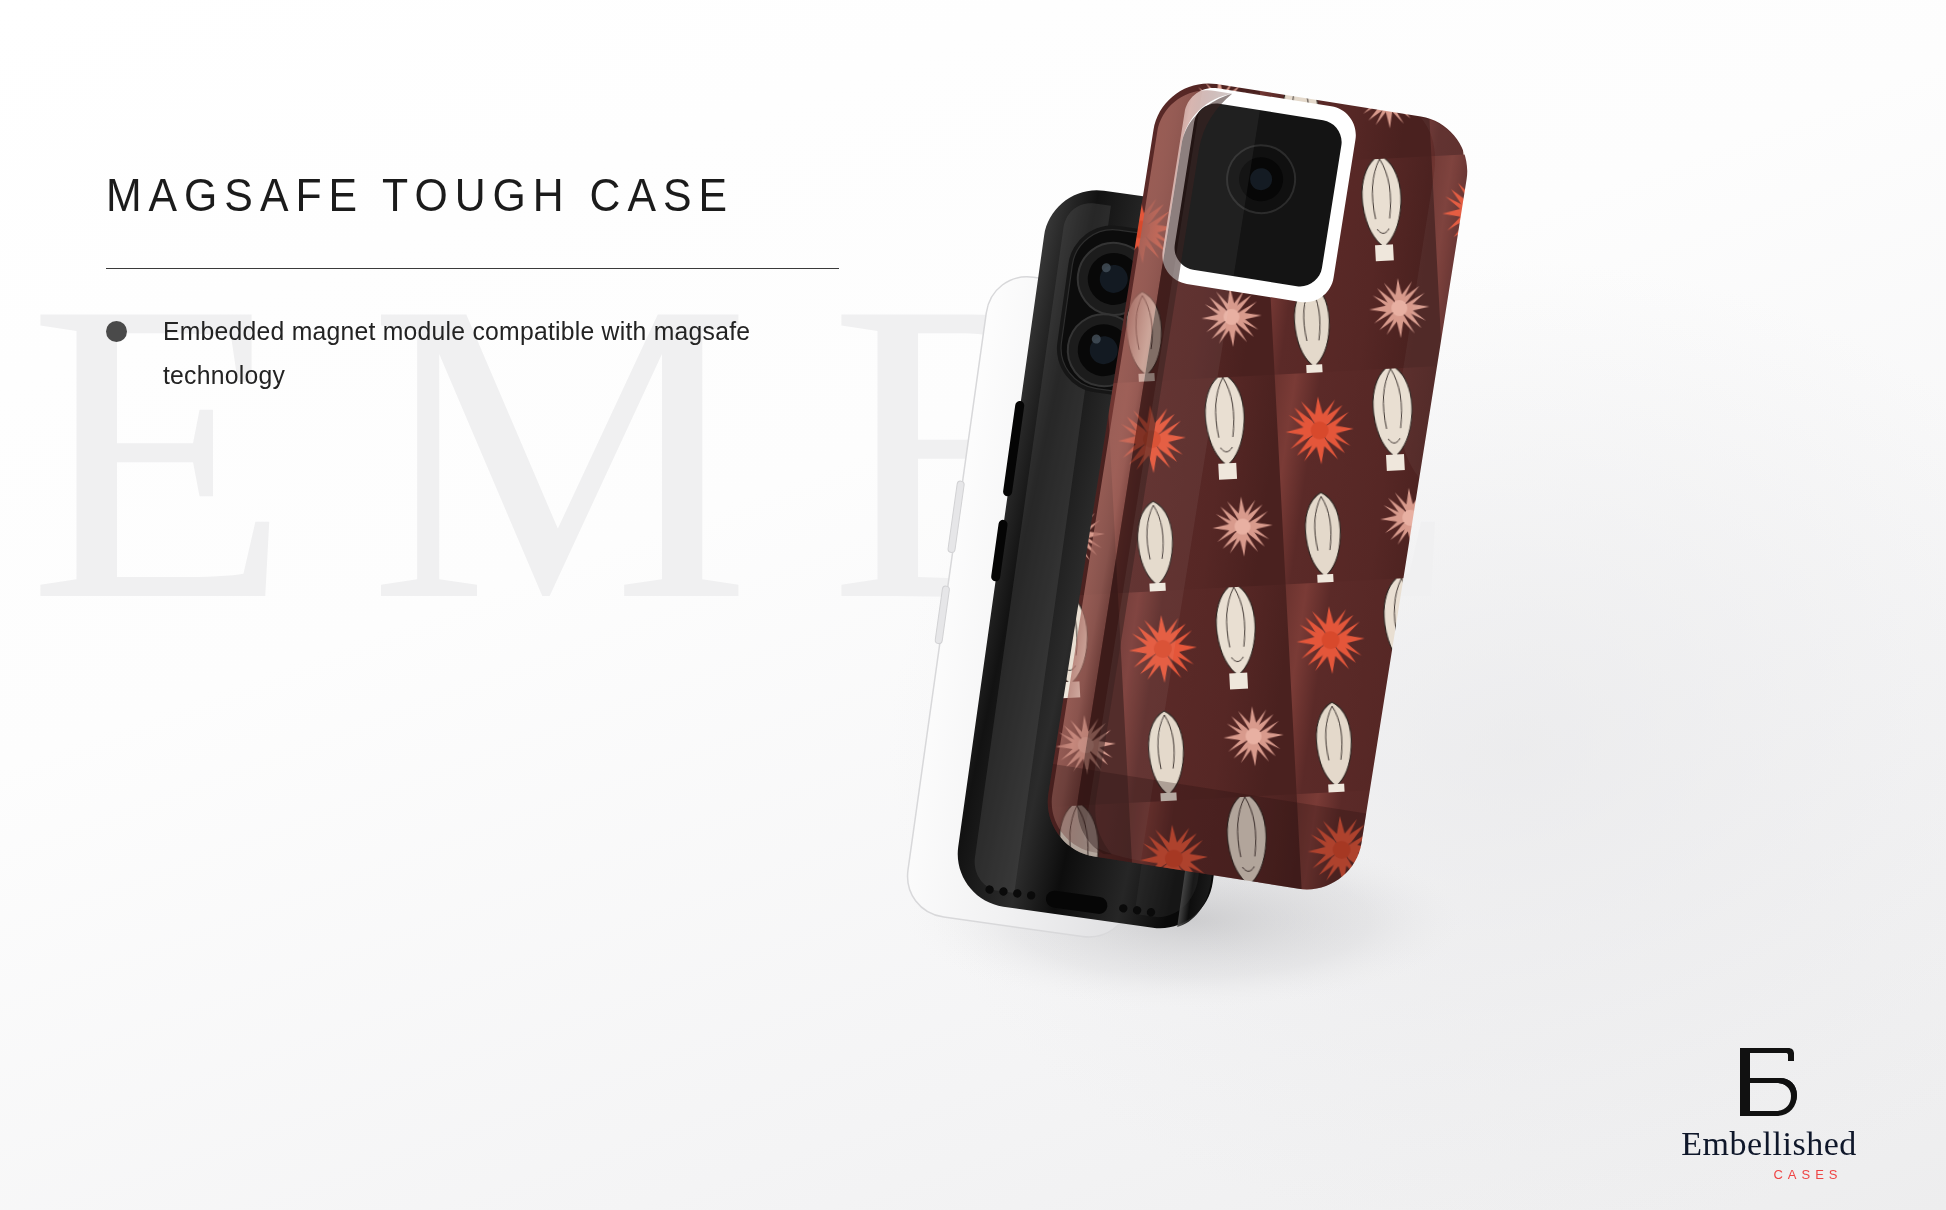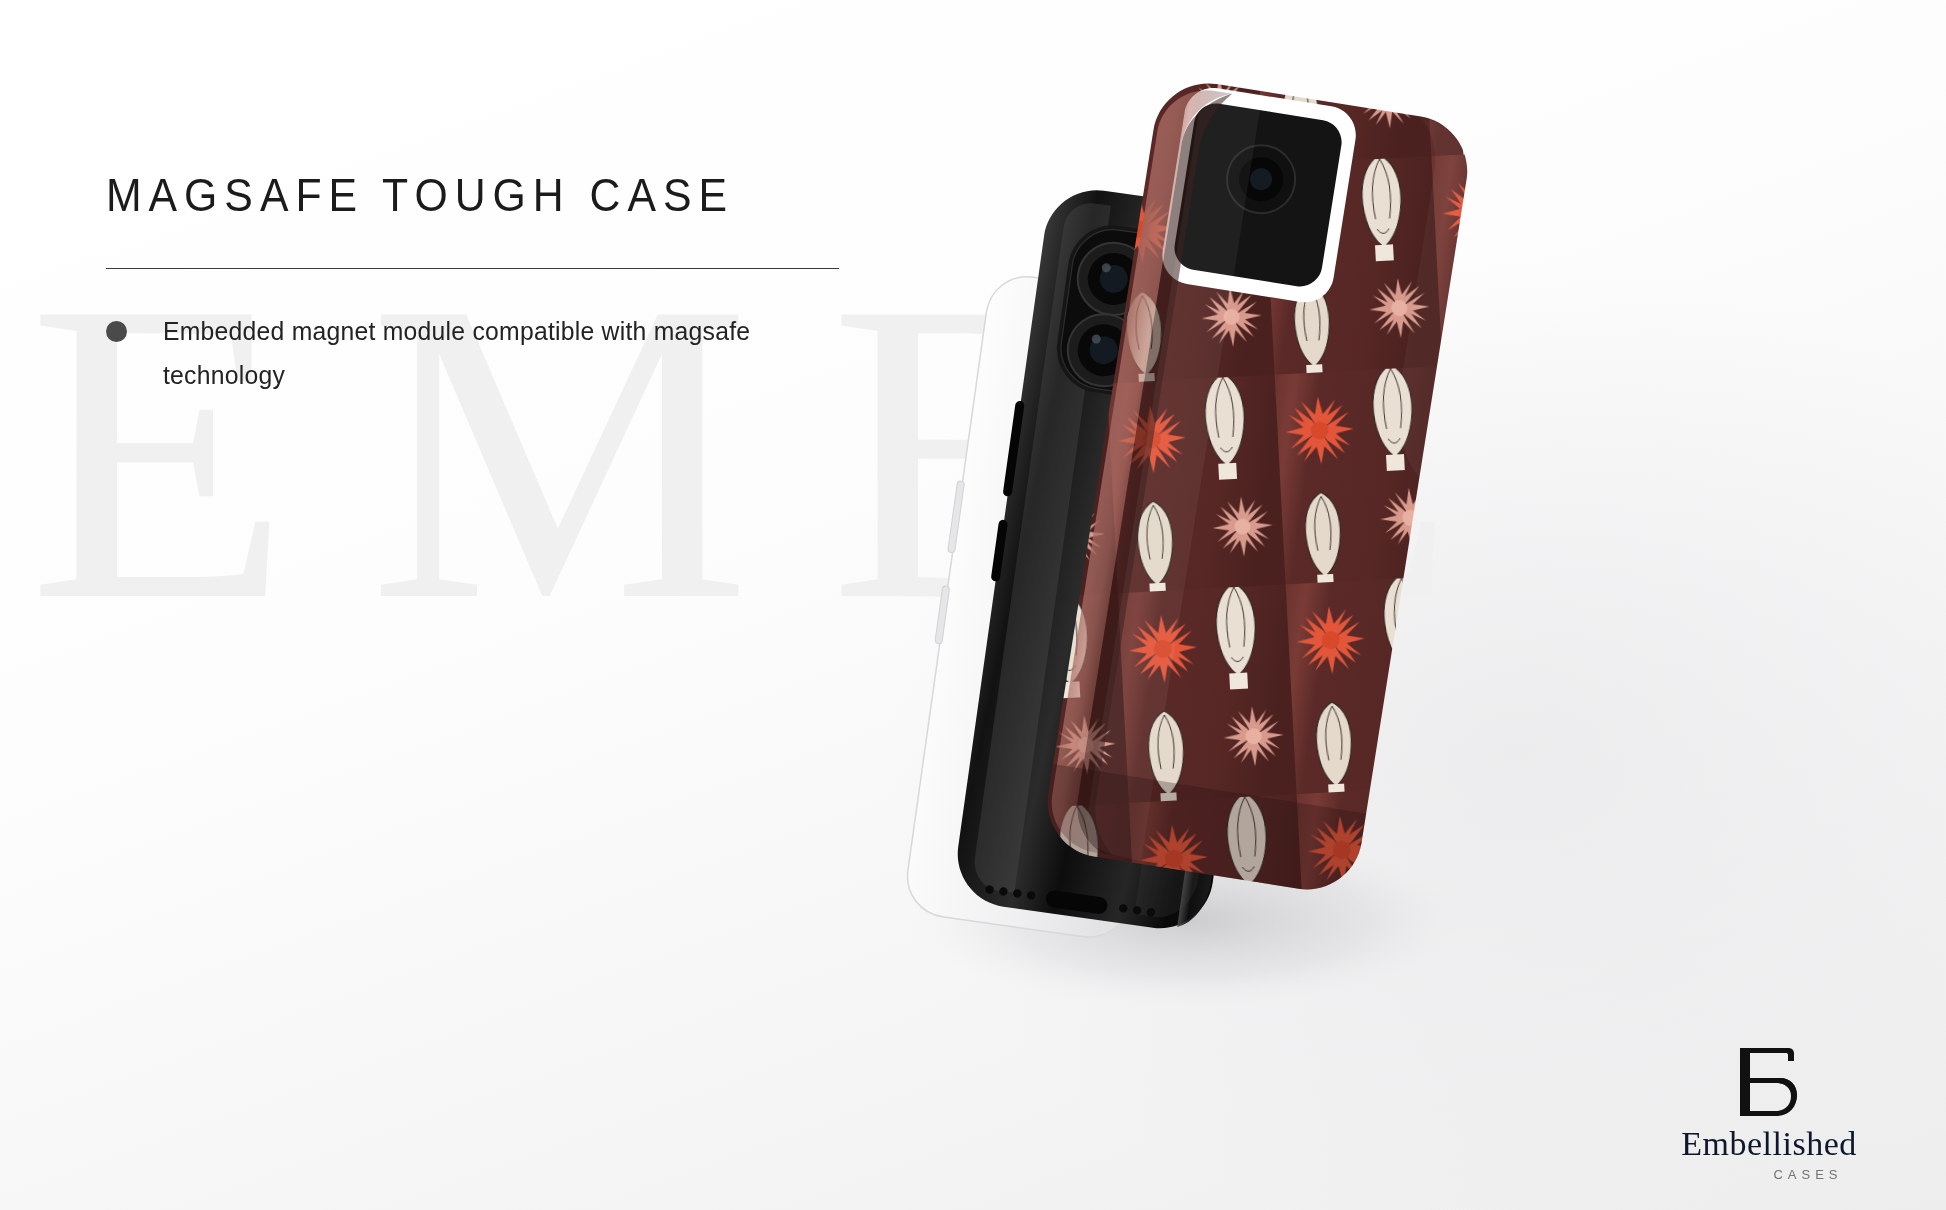--- a/index.html
+++ b/index.html
@@ -105,21 +105,21 @@
     font-family:"Liberation Serif", serif;
     font-size:34px;
     color:#0f172a;
     letter-spacing:0.5px;
     line-height:1;
   }
   .logo-sub {
     font-family:"Liberation Sans", sans-serif;
     font-size:13px;
     letter-spacing:5px;
-    color:#737373;
+    color:#ef4444;
     margin-top:6px;
     margin-left:78px;
   }
 </style>
 </head>
 <body>
 
 <div class="canvas"></div>
 
 <div class="watermark">EMBE</div>

